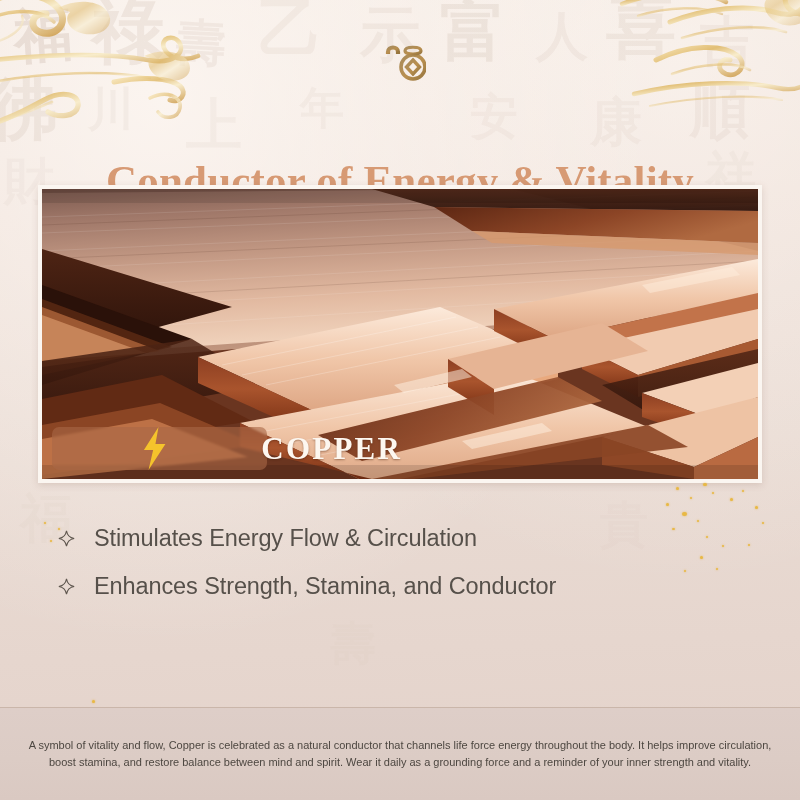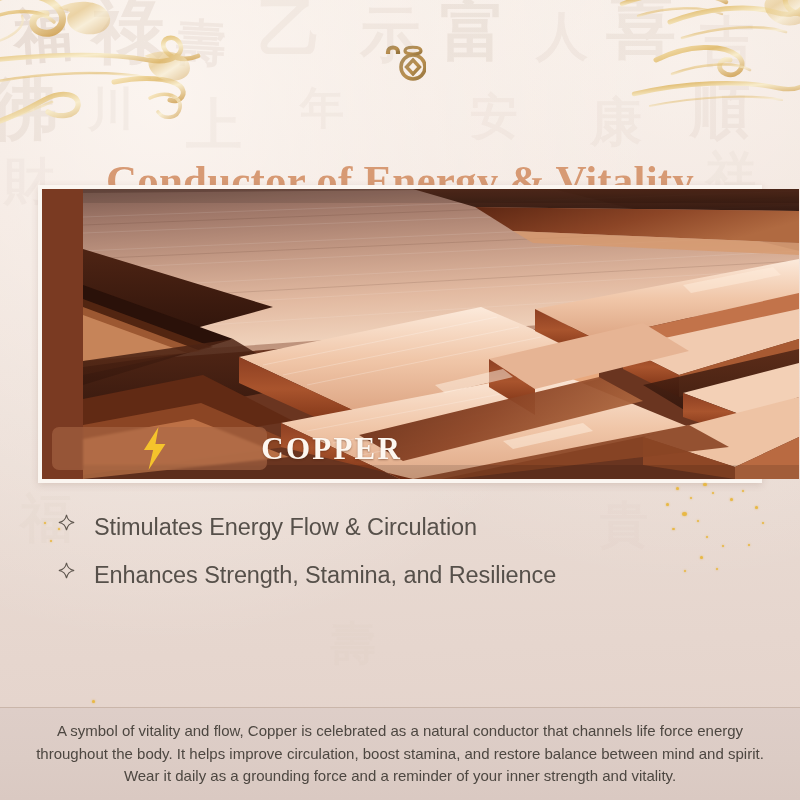--- a/index.html
+++ b/index.html
@@ -74,21 +74,20 @@
   .photo-frame{
     position:absolute;left:38px;top:185px;width:724px;height:298px;
     background:#fbf6f1;
     padding:4px;
     box-sizing:border-box;
     box-shadow:0 2px 7px rgba(120,85,65,.18);
   }
   .photo{
     position:relative;width:100%;height:100%;overflow:hidden;
     background:#7a3a22;
-    padding-left:41px;
   }
   .photo svg{display:block;width:100%;height:100%;}
 
   
   .badge{
     position:absolute;left:10px;bottom:9px;
     display:flex;align-items:center;
     height:43px;
     padding:0 20px 0 10px;
     border-radius:7px;
@@ -103,21 +102,21 @@
     color:#fdf7f0;
     line-height:1;
     text-shadow:0 1px 2px rgba(70,30,12,.45);
   }
 
   
   .bullets{
     position:absolute;left:58px;top:514px;right:40px;
   }
   .bullet{
-    display:flex;align-items:flex-start;
+    display:flex;align-items:center;
     height:48px;
   }
   .bullet .diamond{
     width:17px;height:17px;flex:none;margin-right:19px;
   }
   .bullet .btext{
     font-family:"Liberation Sans", sans-serif;
     font-size:23.5px;
     color:#56504a;
     letter-spacing:-.1px;
@@ -129,21 +128,21 @@
     position:absolute;left:0;right:0;bottom:0;height:92px;
     background:linear-gradient(180deg,#decec8 0%,#dcccc5 55%,#dac9c2 100%);
     border-top:1px solid rgba(190,165,152,.55);
     display:flex;align-items:center;justify-content:center;
   }
   .footer p{
     margin:0;
     width:748px;
     text-align:center;
     font-family:"Liberation Sans", sans-serif;
-    font-size:15px;
+    font-size:11px;
     line-height:1.52;
     color:#4d4741;
   }
 </style>
 </head>
 <body>
 
 <div id="poster">
 
   <div class="watermark">
@@ -392,21 +391,21 @@
       <svg class="diamond" viewBox="0 0 20 20">
         <path d="M10 1 C10.9 6.2 13.8 9.1 19 10 C13.8 10.9 10.9 13.8 10 19 C9.1 13.8 6.2 10.9 1 10 C6.2 9.1 9.1 6.2 10 1 Z" fill="none" stroke="#5e564e" stroke-width="1.25"></path>
       </svg>
       <span class="btext">Stimulates Energy Flow &amp; Circulation</span>
     </div>
 
     <div class="bullet">
       <svg class="diamond" viewBox="0 0 20 20">
         <path d="M10 1 C10.9 6.2 13.8 9.1 19 10 C13.8 10.9 10.9 13.8 10 19 C9.1 13.8 6.2 10.9 1 10 C6.2 9.1 9.1 6.2 10 1 Z" fill="none" stroke="#5e564e" stroke-width="1.25"></path>
       </svg>
-      <span class="btext">Enhances Strength, Stamina, and Resilience</span>
+      <span class="btext">Enhances Strength, Stamina, and Conductor</span>
     </div>
 
   </div>
 
   <div>
     <span class="sparkle" style="left:676px;top:487px;width:3px;height:3px;"></span>
     <span class="sparkle" style="left:690px;top:497px;width:2px;height:2px;"></span>
     <span class="sparkle" style="left:703px;top:483px;width:4px;height:3px;"></span>
     <span class="sparkle" style="left:712px;top:492px;width:2px;height:2px;"></span>
     <span class="sparkle" style="left:666px;top:503px;width:3px;height:3px;"></span>

